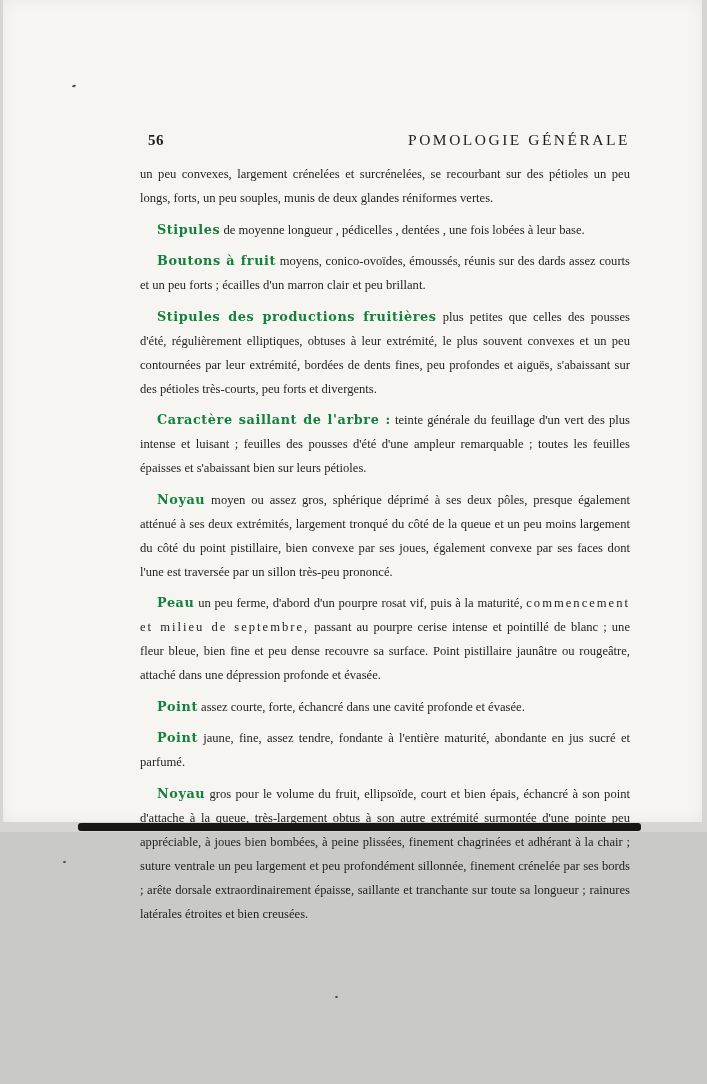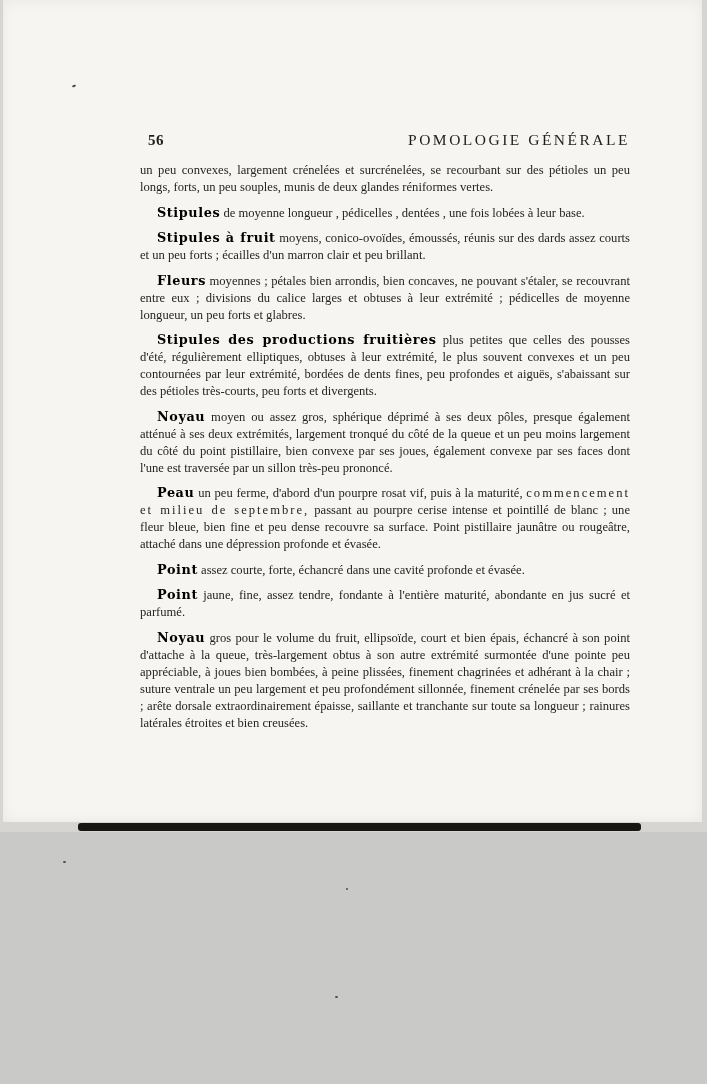--- a/index.html
+++ b/index.html
@@ -33,32 +33,32 @@
     position:absolute;left:8px;top:1px;
     font-size:15px;font-weight:bold;letter-spacing:.5px;color:#1f1e1c;
   }
   .runtitle{
     text-align:right;
     font-size:15.5px;letter-spacing:2.5px;color:#1f1e1c;
     font-weight:500;
   }
   .body-text p{
     margin:0 0 7.5px 0;
-    font-size:12.6px;line-height:17px;
+    font-size:12.6px;line-height:24px;
     text-align:justify;
     text-indent:17px;
     color:#262422;
   }
   .body-text p.continuation{text-indent:0;}
   .plabel{
     font-family:"DejaVu Serif", serif;
     font-weight:bold;
     font-size:12.8px;
     letter-spacing:.6px;
-    color:#000000;
+    color:#15803d;
   }
   .spaced{
     letter-spacing:2px;
   }
   .speck{
     position:absolute;background:#4a4845;border-radius:50%;
   }
   .speck.s1{left:69px;top:85px;width:4px;height:2px;transform:rotate(-25deg);}
   .speck.s2{left:60px;top:861px;width:3px;height:2px;}
   .speck.s3{left:343px;top:888px;width:2px;height:2px;}
@@ -81,26 +81,26 @@
         <span class="pagenum">56</span>
         <div class="runtitle">POMOLOGIE GÉNÉRALE</div>
       </div>
 
       <div class="body-text">
 
         <p class="continuation"><span>un peu convexes, largement crénelées et surcrénelées, se recourbant sur des pétioles un peu longs, forts, un peu souples, munis de deux glandes réniformes vertes.</span></p>
 
         <p><span class="plabel">Stipules</span> <span>de moyenne longueur , pédicelles , dentées , une fois lobées à leur base.</span></p>
 
-        <p><span class="plabel">Stipules à fruit</span> <span>moyens, conico-ovoïdes, émoussés, réunis sur des dards assez courts et un peu forts ; écailles d'un marron clair et peu brillant.</span></p>
+        <p><span class="plabel">Boutons à fruit</span> <span>moyens, conico-ovoïdes, émoussés, réunis sur des dards assez courts et un peu forts ; écailles d'un marron clair et peu brillant.</span></p>
 
-        <p><span class="plabel">Fleurs</span> <span>moyennes ; pétales bien arrondis, bien concaves, ne pouvant s'étaler, se recouvrant entre eux ; divisions du calice larges et obtuses à leur extrémité ; pédicelles de moyenne longueur, un peu forts et glabres.</span></p>
 
         <p><span class="plabel">Stipules des productions fruitières</span> <span>plus petites que celles des pousses d'été, régulièrement elliptiques, obtuses à leur extrémité, le plus souvent convexes et un peu contournées par leur extrémité, bordées de dents fines, peu profondes et aiguës, s'abaissant sur des pétioles très-courts, peu forts et divergents.</span></p>
 
+        <p><span class="plabel">Caractère saillant de l'arbre :</span> <span>teinte générale du feuillage d'un vert des plus intense et luisant ; feuilles des pousses d'été d'une ampleur remarquable ; toutes les feuilles épaisses et s'abaissant bien sur leurs pétioles.</span></p>
 
         <p><span class="plabel">Noyau</span> <span>moyen ou assez gros, sphérique déprimé à ses deux pôles, presque également atténué à ses deux extrémités, largement tronqué du côté de la queue et un peu moins largement du côté du point pistillaire, bien convexe par ses joues, également convexe par ses faces dont l'une est traversée par un sillon très-peu prononcé.</span></p>
 
         <p><span class="plabel">Peau</span> <span>un peu ferme, d'abord d'un pourpre rosat vif, puis à la maturité,</span> <span class="spaced">commencement et milieu de septembre,</span> <span>passant au pourpre cerise intense et pointillé de blanc ; une fleur bleue, bien fine et peu dense recouvre sa surface. Point pistillaire jaunâtre ou rougeâtre, attaché dans une dépression profonde et évasée.</span></p>
 
         <p><span class="plabel">Point</span> <span>assez courte, forte, échancré dans une cavité profonde et évasée.</span></p>
 
         <p><span class="plabel">Point</span> <span>jaune, fine, assez tendre, fondante à l'entière maturité, abondante en jus sucré et parfumé.</span></p>
 
         <p><span class="plabel">Noyau</span> <span>gros pour le volume du fruit, ellipsoïde, court et bien épais, échancré à son point d'attache à la queue, très-largement obtus à son autre extrémité surmontée d'une pointe peu appréciable, à joues bien bombées, à peine plissées, finement chagrinées et adhérant à la chair ; suture ventrale un peu largement et peu profondément sillonnée, finement crénelée par ses bords ; arête dorsale extraordinairement épaisse, saillante et tranchante sur toute sa longueur ; rainures latérales étroites et bien creusées.</span></p>

